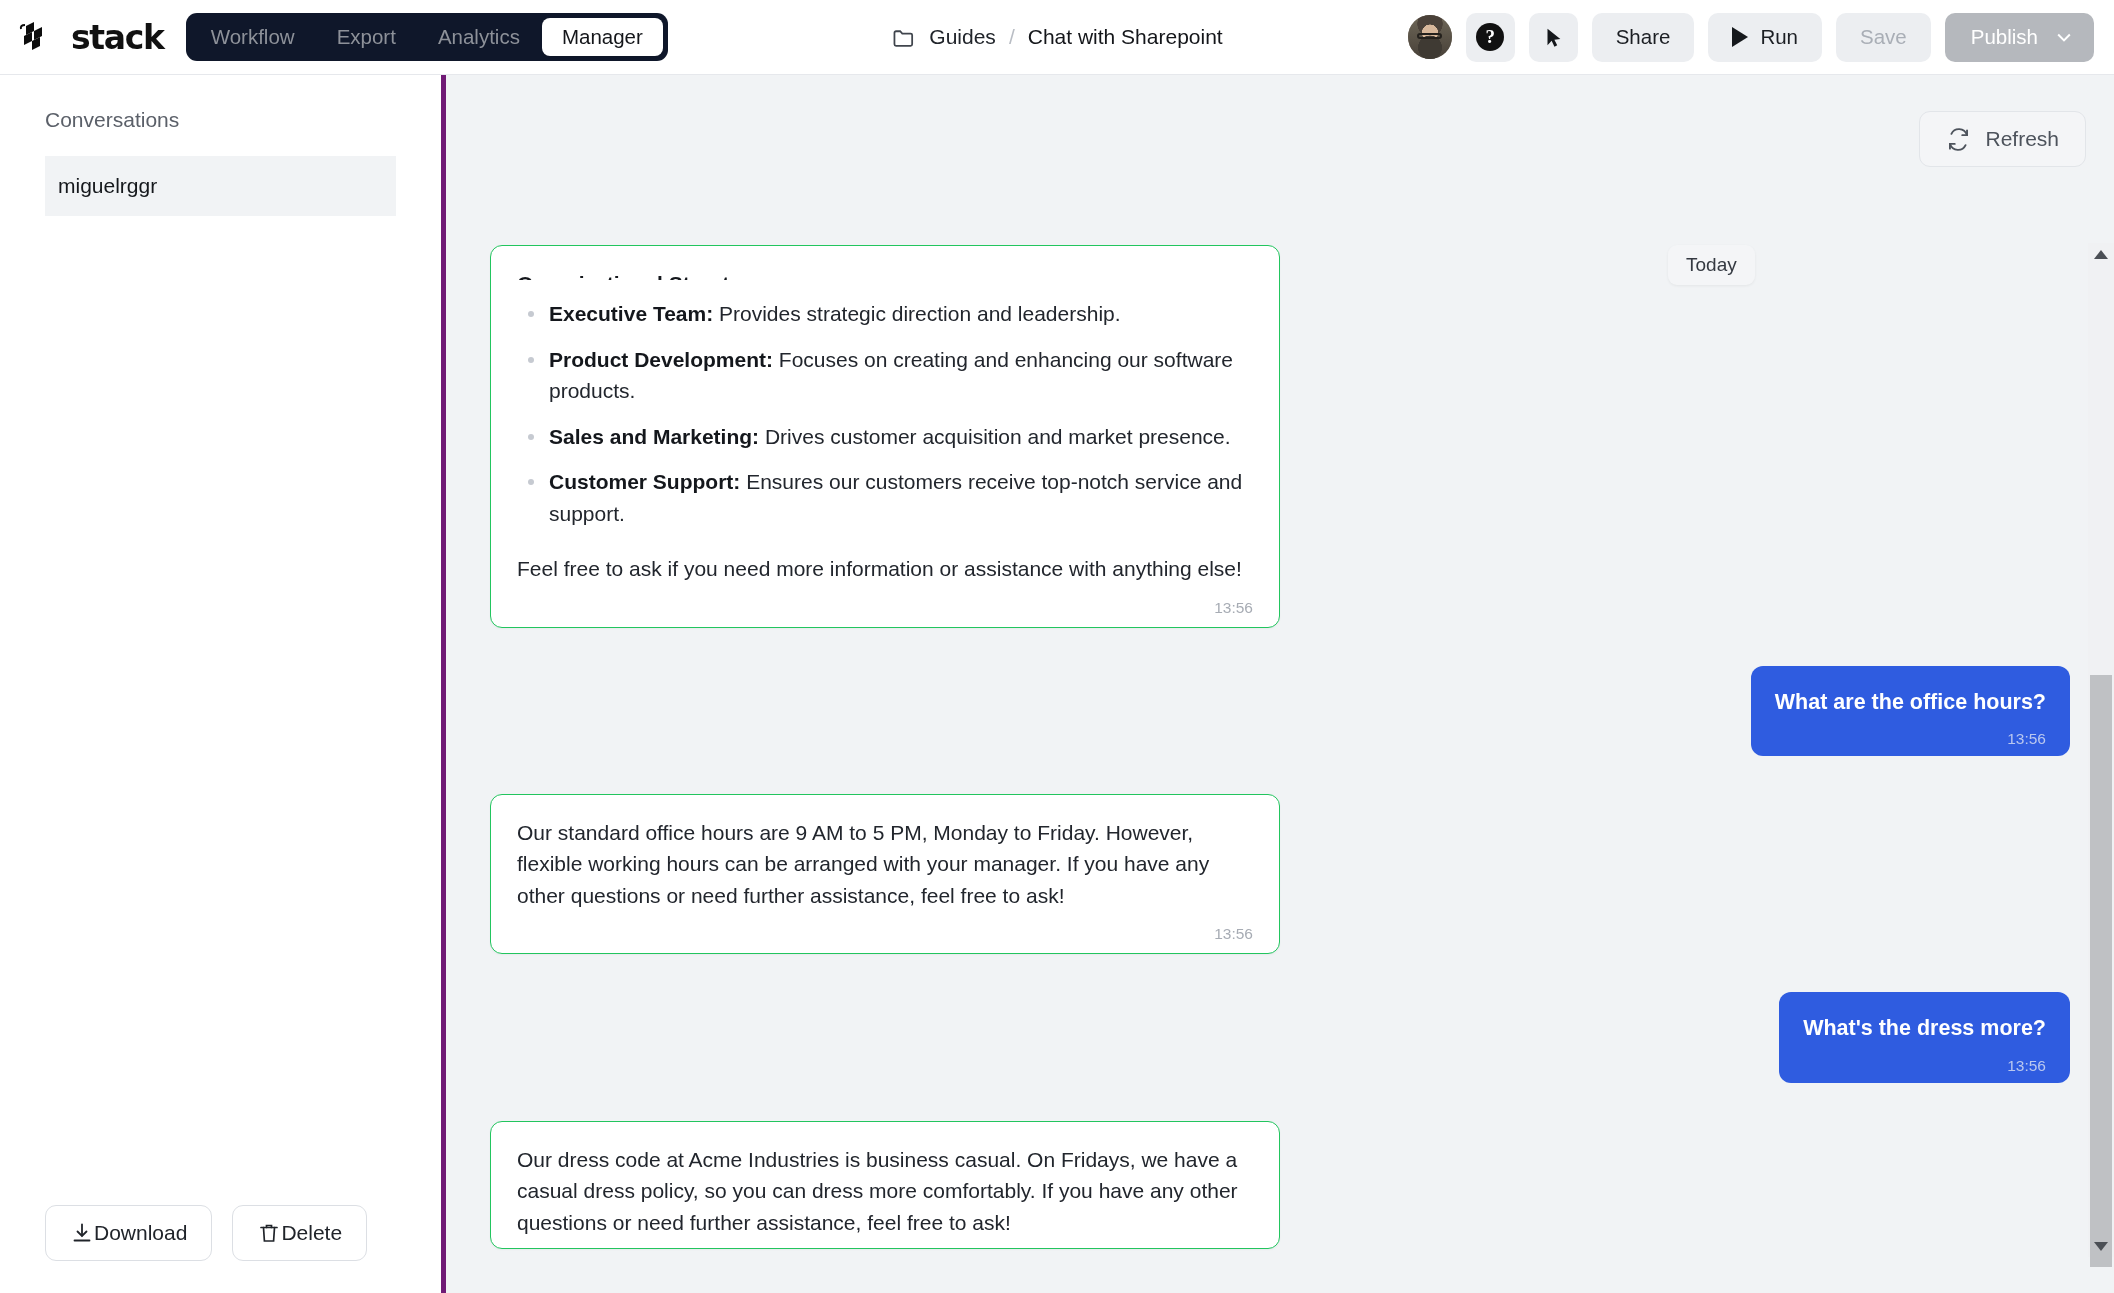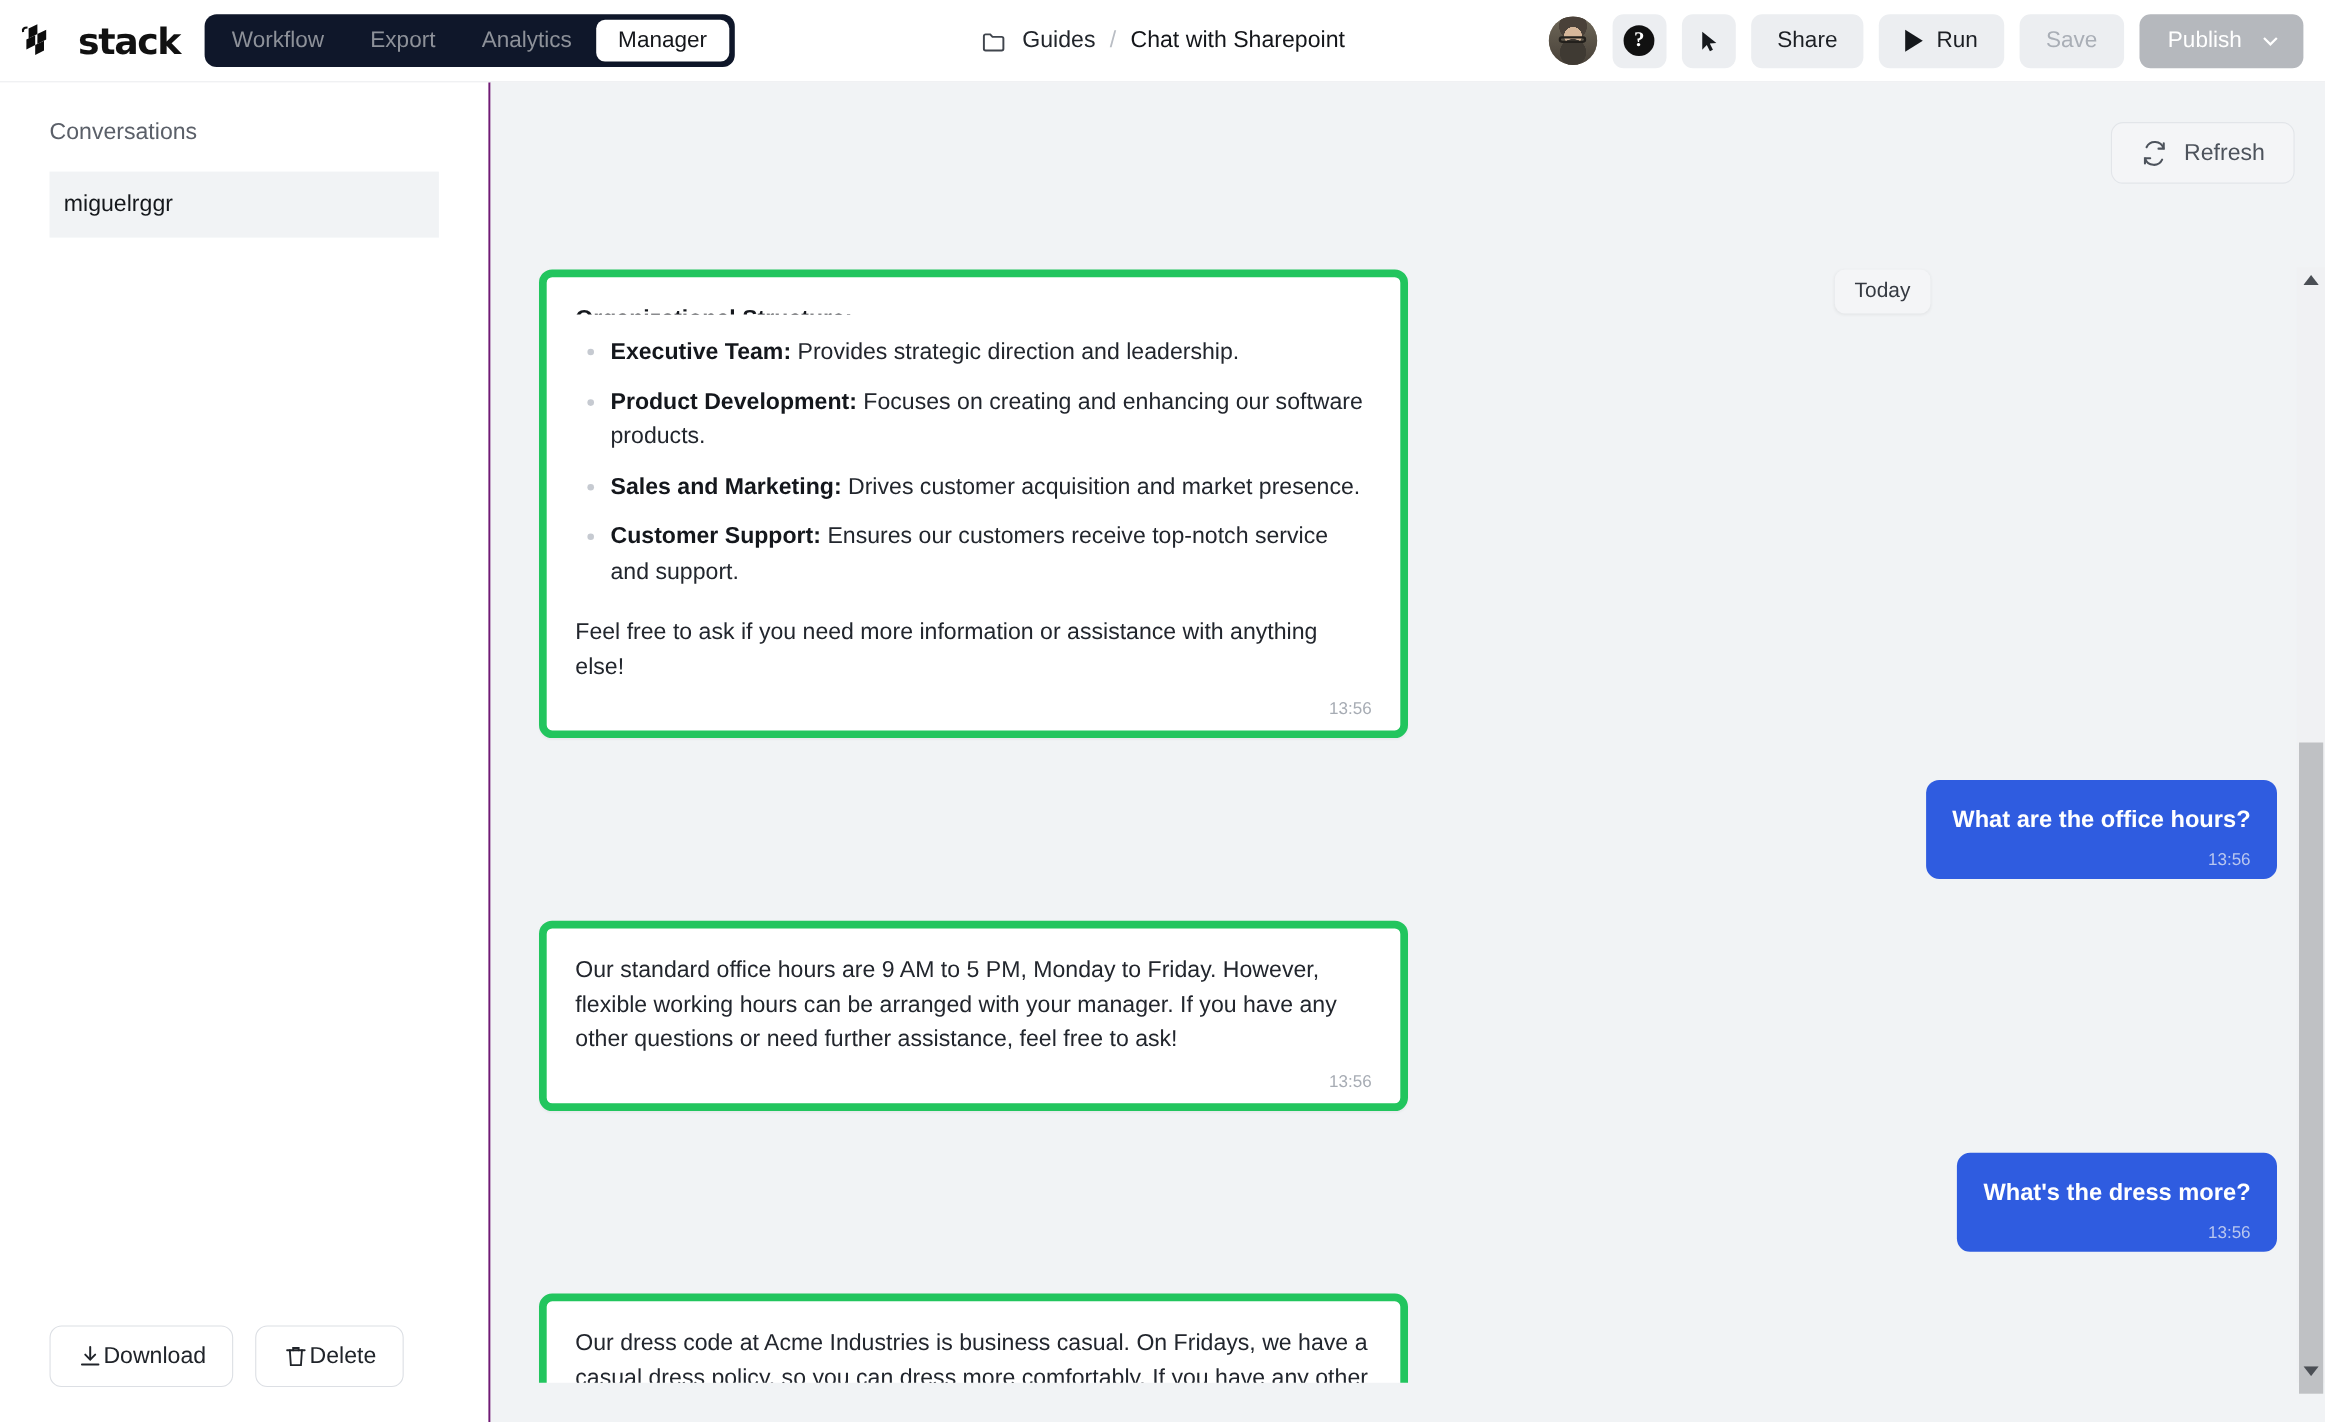--- a/index.html
+++ b/index.html
@@ -160,21 +160,21 @@
   .body-wrap {
     display: flex;
     height: 1218px;
     width: 100%;
   }
 
   
   .sidebar {
     width: 446px;
     background: #ffffff;
-    border-right: 2px solid #701a75;
+    border-right: 5px solid #701a75;
     display: flex;
     flex-direction: column;
     flex-shrink: 0;
     position: relative;
   }
   .side-title {
     font-size: 21px;
     color: #5b6069;
     margin: 33px 0 0 45px;
   }
@@ -266,21 +266,21 @@
   .bubble-row.right { justify-content: flex-end; }
 
   .bubble {
     border-radius: 12px;
     padding: 22px 26px 10px 26px;
     max-width: 790px;
     position: relative;
   }
   .bubble.bot {
     background: #ffffff;
-    border: 7px solid #22c55e;
+    border: 1px solid #22c55e;
     box-shadow: 0 1px 2px rgba(16,24,40,.04);
     color: #22262d;
     width: 790px;
   }
   .bubble.user {
     background: #2f5ce0;
     color: #ffffff;
     padding: 20px 24px 8px 24px;
   }
   .bubble p {

